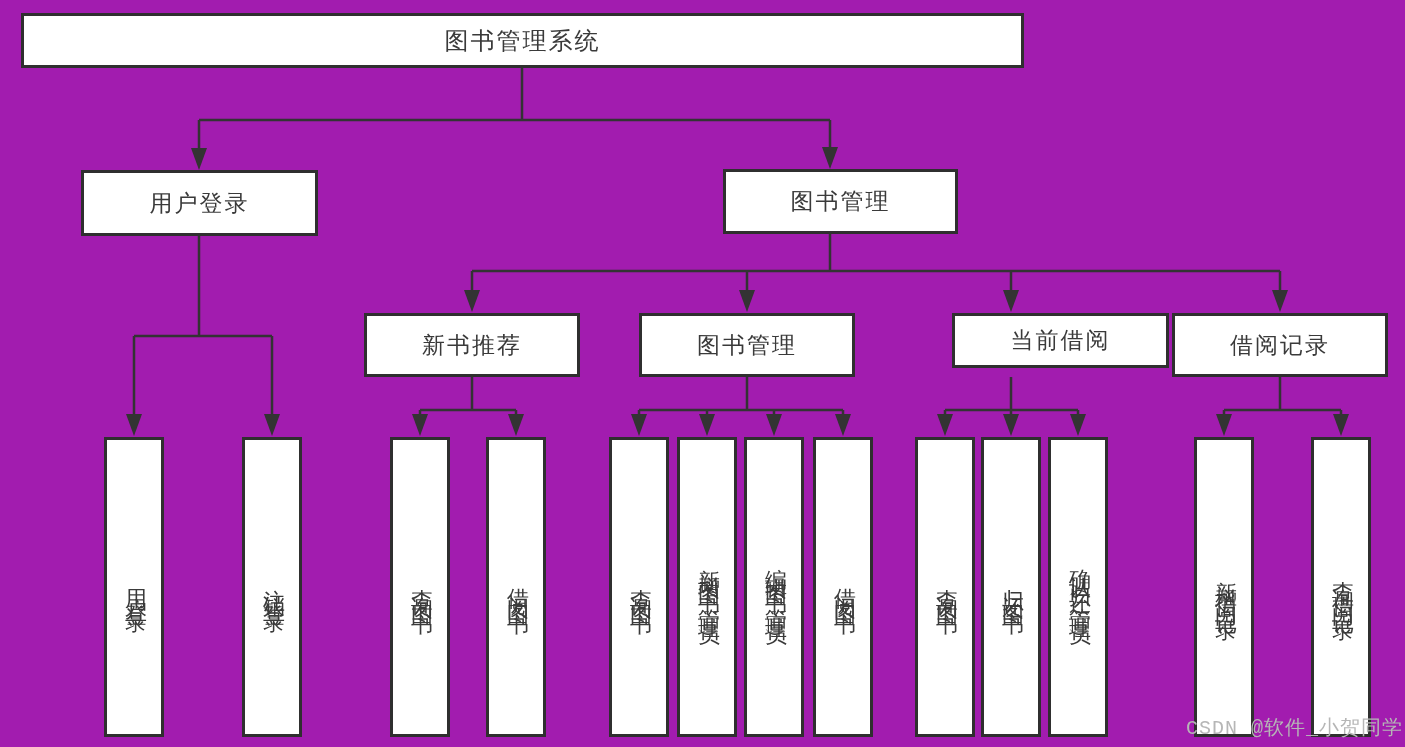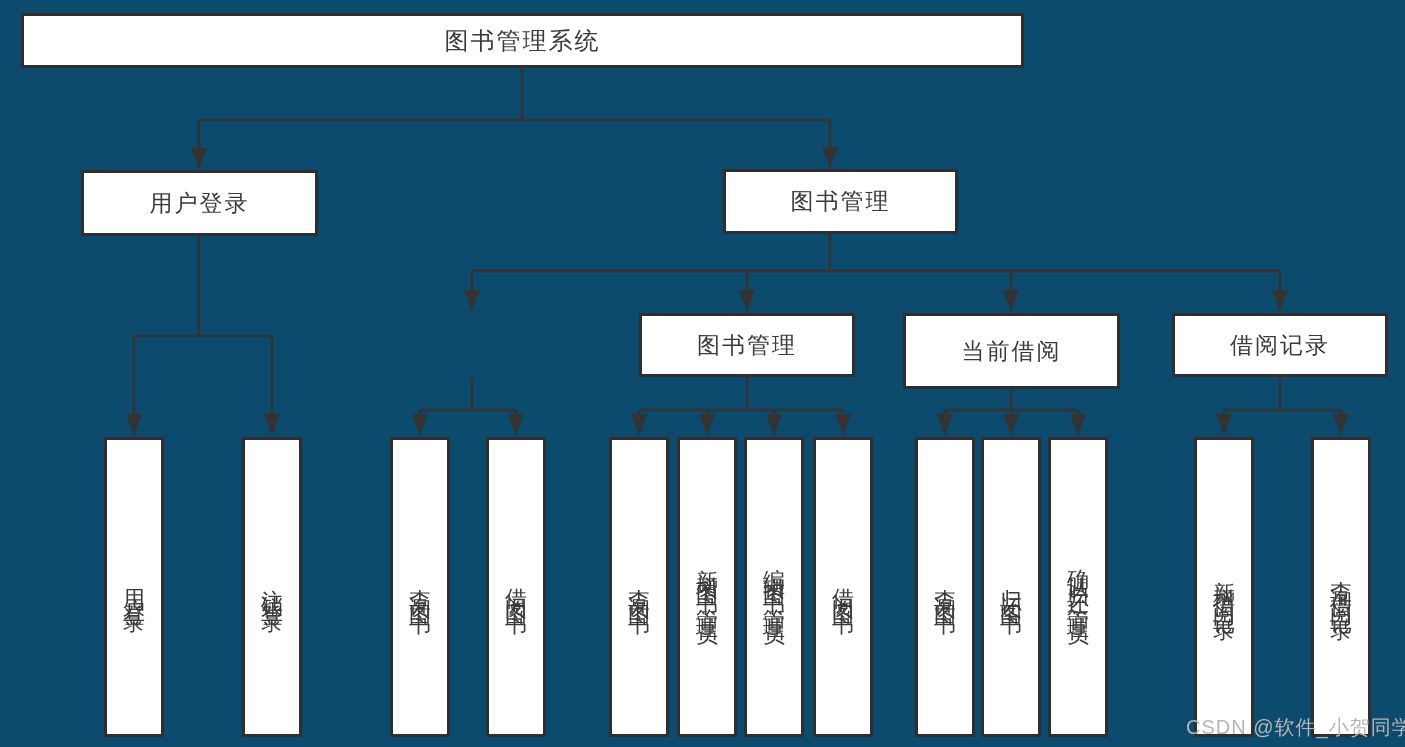--- a/index.html
+++ b/index.html
@@ -1,18 +1,18 @@
 <!DOCTYPE html>
 <html><head>
 <meta charset="utf-8">
 <style>
   html,body{margin:0;padding:0;background:#ffffff;}
   .stage{
-    position:relative;width:1405px;height:747px;background:#0c4a6e;
-    font-family:Liberation Sans, sans-serif;color:#3a3a3a;overflow:hidden;
+    position:relative;width:1405px;height:747px;background:#a21caf;
+    font-family:Liberation Mono, monospace;color:#3a3a3a;overflow:hidden;
   }
   .wires{position:absolute;left:0;top:0;width:1405px;height:747px;}
   .box{
     position:absolute;box-sizing:border-box;background:#ffffff;
     border:3px solid #2f2f2f;display:flex;align-items:center;justify-content:center;
     font-size:23px;letter-spacing:2px;white-space:nowrap;
   }
   .box.root{font-size:24px;}
   .vbox{
     position:absolute;box-sizing:border-box;background:#ffffff;
@@ -63,22 +63,23 @@
       <polygon points="1216,414 1232,414 1224,436"></polygon>
       <polygon points="1333,414 1349,414 1341,436"></polygon>
     </g>
   </svg>
 
   <div class="box root" style="left:21px;top:13px;width:1003px;height:55px">图书管理系统</div>
 
   <div class="box" style="left:81px;top:170px;width:237px;height:66px">用户登录</div>
   <div class="box" style="left:723px;top:169px;width:235px;height:65px">图书管理</div>
 
+  <div class="box" style="left:364px;top:313px;width:216px;height:64px">新书推荐</div>
   <div class="box" style="left:639px;top:313px;width:216px;height:64px">图书管理</div>
-  <div class="box" style="left:903px;top:313px;width:217px;height:76px">当前借阅</div>
+  <div class="box" style="left:952px;top:313px;width:217px;height:55px">当前借阅</div>
   <div class="box" style="left:1172px;top:313px;width:216px;height:64px">借阅记录</div>
 
   <div class="vbox" style="left:104px;top:437px;width:60px;height:300px">用户登录</div>
   <div class="vbox" style="left:242px;top:437px;width:60px;height:300px">注销登录</div>
 
   <div class="vbox" style="left:390px;top:437px;width:60px;height:300px">查询图书</div>
   <div class="vbox" style="left:486px;top:437px;width:60px;height:300px">借阅图书</div>
 
   <div class="vbox" style="left:609px;top:437px;width:60px;height:300px">查询图书</div>
   <div class="vbox" style="left:677px;top:437px;width:60px;height:300px">新增图书（管理员）</div>

